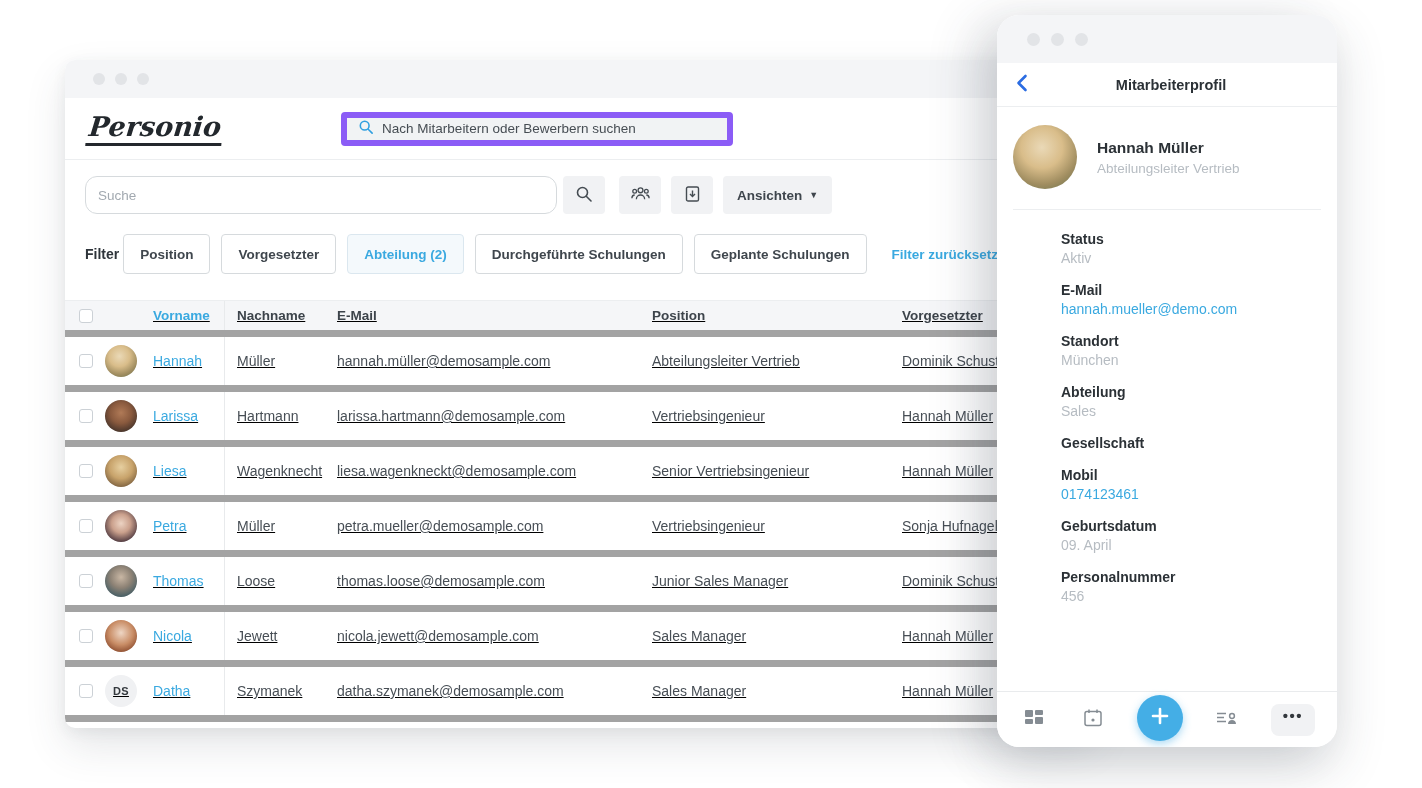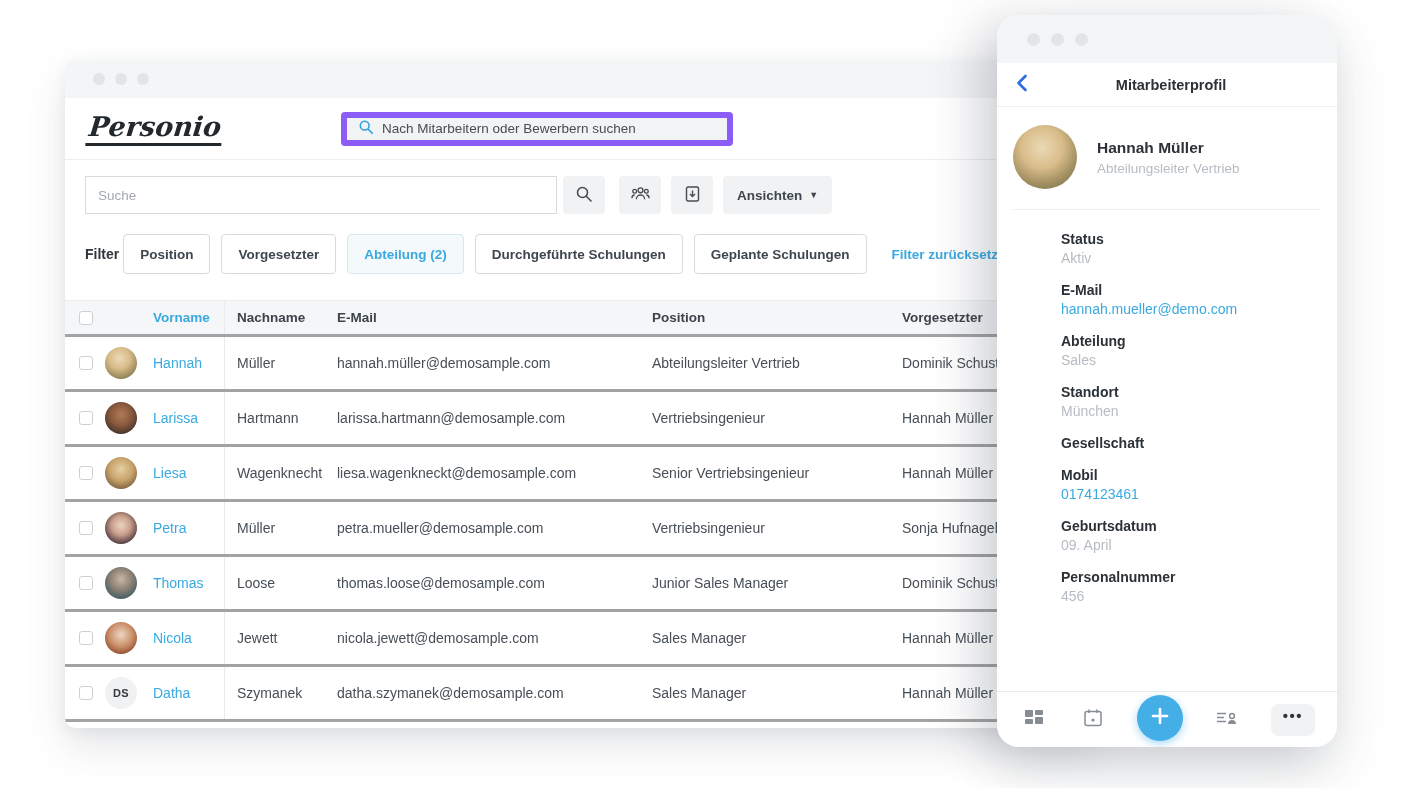--- a/index.html
+++ b/index.html
@@ -14,41 +14,41 @@
   .win-dot { width:12px; height:12px; border-radius:50%; background:#e2e4e7; margin-right:10px; }
 
   .logo-row { display:flex; align-items:center; height:62px; padding:0 22px; border-bottom:1px solid #eceef0; }
   .logo { font-family:"DejaVu Serif", serif; font-style:italic; font-weight:700; font-size:27px;
     color:#23282d; transform:skewX(-6deg); border-bottom:3px solid #23282d; padding:0 2px 1px 2px; line-height:1.1; }
   .global-search { margin-left:118px; width:392px; height:34px; background:#f1f3f4; border:6px solid #8b5cf6;
     border-radius:4px; display:flex; align-items:center; padding:0 12px; }
   .global-search .txt { font-size:13.5px; color:#464d53; margin-left:9px; }
 
   .toolbar-row { display:flex; align-items:center; padding:16px 20px 14px 20px; }
-  .search-input { width:472px; height:38px; border:1px solid #d6dadd; border-radius:0;
+  .search-input { width:472px; height:38px; border:1px solid #d6dadd; border-radius:12px;
     font-size:13.5px; color:#3f464d; padding:0 12px; outline:none; font-family:inherit; }
   .search-input::placeholder { color:#a2a9b0; }
   .icon-btn { height:38px; background:#f1f2f4; border:none; border-radius:4px; display:flex;
     align-items:center; justify-content:center; cursor:pointer; }
   .btn-sq { width:42px; }
   .views-btn { margin-left:10px; padding:0 14px; font-size:13.5px; font-weight:700; color:#3f464d;
     font-family:inherit; }
   .views-btn .caret { font-size:9px; margin-left:7px; color:#3f464d; }
 
   .filter-row { display:flex; align-items:center; padding:6px 20px 20px 20px; }
   .filter-label { font-size:14px; font-weight:700; color:#2e343a; margin-right:4px; }
   .filter-btn { background:#fff; border:1px solid #d6dadd; border-radius:4px; padding:0 16px; height:40px;
     display:flex; align-items:center; font-size:13.5px; font-weight:600; color:#3f464d; margin-right:11px;
     cursor:pointer; font-family:inherit; white-space:nowrap; }
   .filter-btn.active { color:#3aa9e0; background:#f4f9fc; border-color:#dbe7ef; }
   .filter-reset { margin-left:14px; font-size:13.5px; font-weight:700; color:#3aa9e0; cursor:pointer; white-space:nowrap; }
 
   
   .emp-table { margin-top:6px; }
-  .t-row { display:flex; align-items:center; height:55px; border-bottom:3px solid #a3a3a3; padding-left:14px; }
+  .t-row { display:flex; align-items:center; height:55px; border-bottom:7px solid #a3a3a3; padding-left:14px;text-decoration:underline; }
   .t-head { height:37px; background:#f5f6f8; border-top:1px solid #eceef0; }
   .t-head .cell { font-size:13.5px; font-weight:700; color:#3d444b; }
   .cell { font-size:14px; color:#474e55; white-space:nowrap; overflow:hidden; }
   .c-check { width:26px; flex:none; }
   .c-avatar { width:48px; flex:none; display:flex; align-items:flex-end; }
   .c-vorname { width:72px; flex:none; align-self:stretch; display:flex; align-items:center;
     border-right:1px solid #e8eaec; margin-right:0; }
   .t-row .c-vorname { color:#3aa9e0; cursor:pointer; }
   .c-nachname { width:100px; flex:none; padding-left:12px; }
   .c-email { width:315px; flex:none; padding-left:12px; }
@@ -302,26 +302,26 @@
   <div class="m-fields">
     <div class="m-field">
       <div class="m-label">Status</div>
       <div class="m-value">Aktiv</div>
     </div>
     <div class="m-field">
       <div class="m-label">E-Mail</div>
       <div class="m-value link">hannah.mueller@demo.com</div>
     </div>
     <div class="m-field">
+      <div class="m-label">Standort</div>
+      <div class="m-value">München</div>
+    </div>
+    <div class="m-field">
       <div class="m-label">Abteilung</div>
       <div class="m-value">Sales</div>
-    </div>
-    <div class="m-field">
-      <div class="m-label">Standort</div>
-      <div class="m-value">München</div>
     </div>
     <div class="m-field">
       <div class="m-label">Gesellschaft</div>
     </div>
     <div class="m-field">
       <div class="m-label">Mobil</div>
       <div class="m-value link">0174123461</div>
     </div>
     <div class="m-field">
       <div class="m-label">Geburtsdatum</div>

